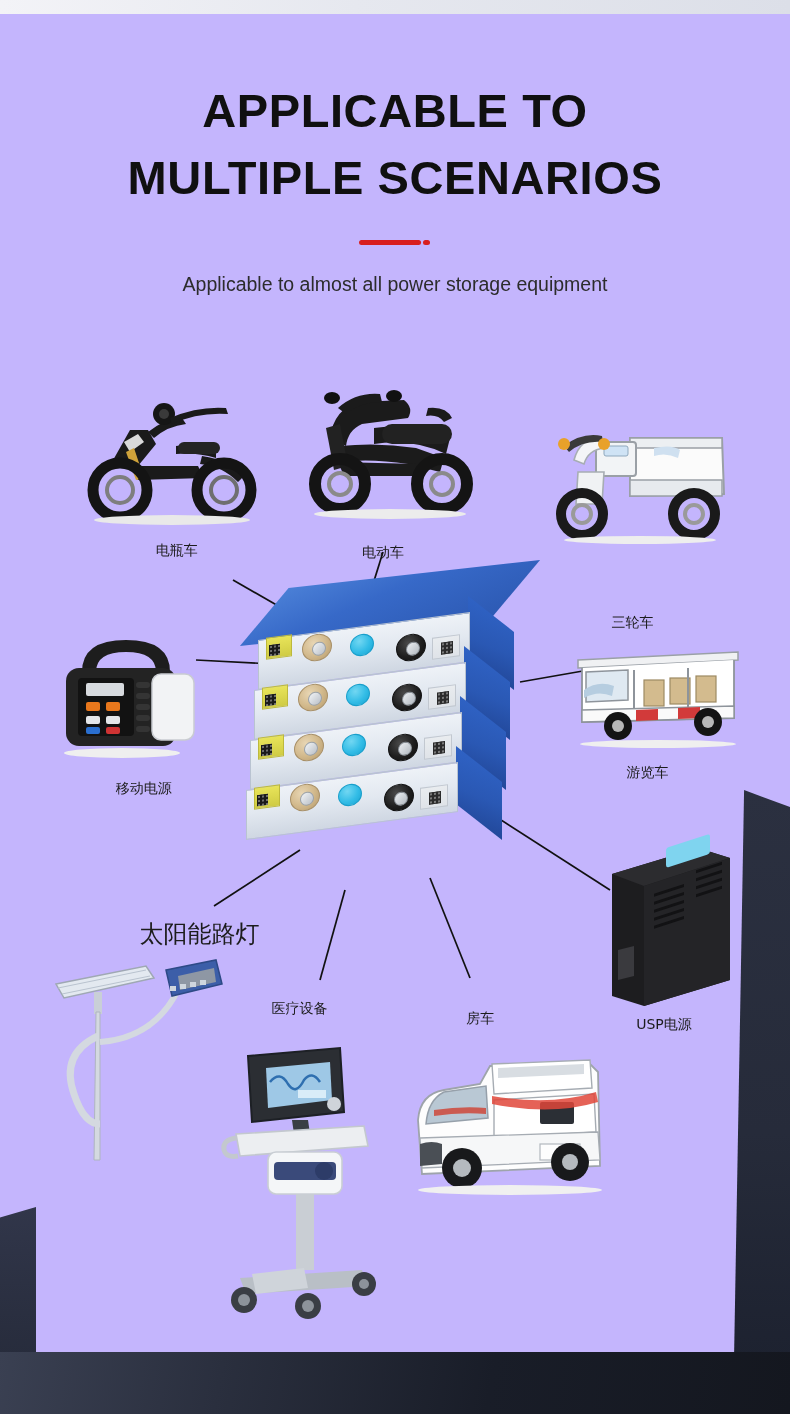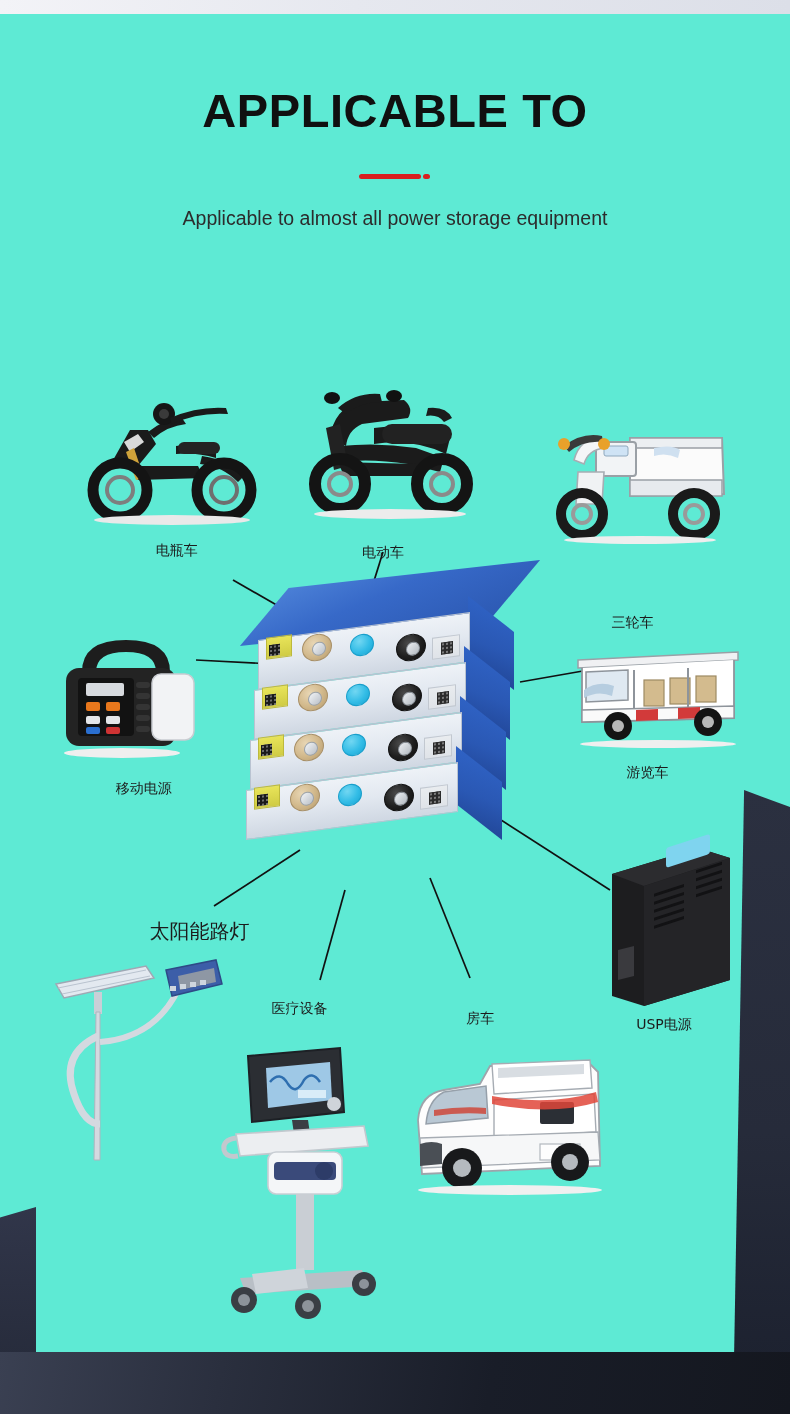--- a/index.html
+++ b/index.html
@@ -6,21 +6,21 @@
   * { box-sizing: border-box; margin: 0; padding: 0; }
   html, body {
     width: 790px; height: 1414px;
     font-family: "Liberation Sans", "DejaVu Sans", sans-serif;
     background: #ffffff;
     overflow: hidden;
   }
   #page {
     position: relative;
     width: 790px; height: 1414px;
-    background: #5eead4;
+    background: #c4b5fd;
     overflow: hidden;
   }
 
   
   .top-strip {
     position: absolute; left: 0; top: 0; width: 790px; height: 14px;
     background: linear-gradient(90deg,#f3f3f7 0%, #e6e8ef 45%, #dcdfe8 100%);
   }
   .panel-right {
     position: absolute; right: 0; top: 790px; width: 56px; height: 570px;
@@ -60,21 +60,21 @@
   .scene { position: absolute; left: 0; top: 330px; width: 790px; height: 1020px; }
   .svg-lines { position: absolute; left: 0; top: 0; width: 790px; height: 1020px; }
 
   .node { position: absolute; }
   .node .art { position: relative; width: 100%; }
   .cap {
     position: absolute; left: 50%; transform: translateX(-50%);
     white-space: nowrap; font-size: 14px; color: #1c1c1c; font-weight: 500;
     font-family: "DejaVu Sans", "Liberation Sans", sans-serif;
   }
-  .cap.small { font-size: 20px; }
+  .cap.small { font-size: 24px; }
 
   
   .battery-stack { position: absolute; left: 246px; top: 278px; width: 272px; height: 300px; }
   .cell { position: absolute; width: 240px; height: 86px; }
   .cell .body {
     position: absolute; left: 0; top: 18px; width: 212px; height: 50px;
     background: linear-gradient(180deg,#eef2f7 0%, #e2e8f0 48%, #cfd7e2 100%);
     border: 1px solid #b9c3d1;
     transform: skewY(-7.5deg);
   }
@@ -151,20 +151,21 @@
 </style>
 </head>
 <body>
 
 <div id="page">
 
   <div class="top-strip"></div>
 
   <div class="header">
     <div class="title-line">APPLICABLE TO</div>
+    <div class="title-line">MULTIPLE SCENARIOS</div>
     <div class="divider">
       <span class="bar"></span>
       <span class="dot"></span>
     </div>
     <div class="subtitle">Applicable to almost all power storage equipment</div>
   </div>
 
   <div class="scene">
 
     <svg class="svg-lines" viewBox="0 0 790 1020">

